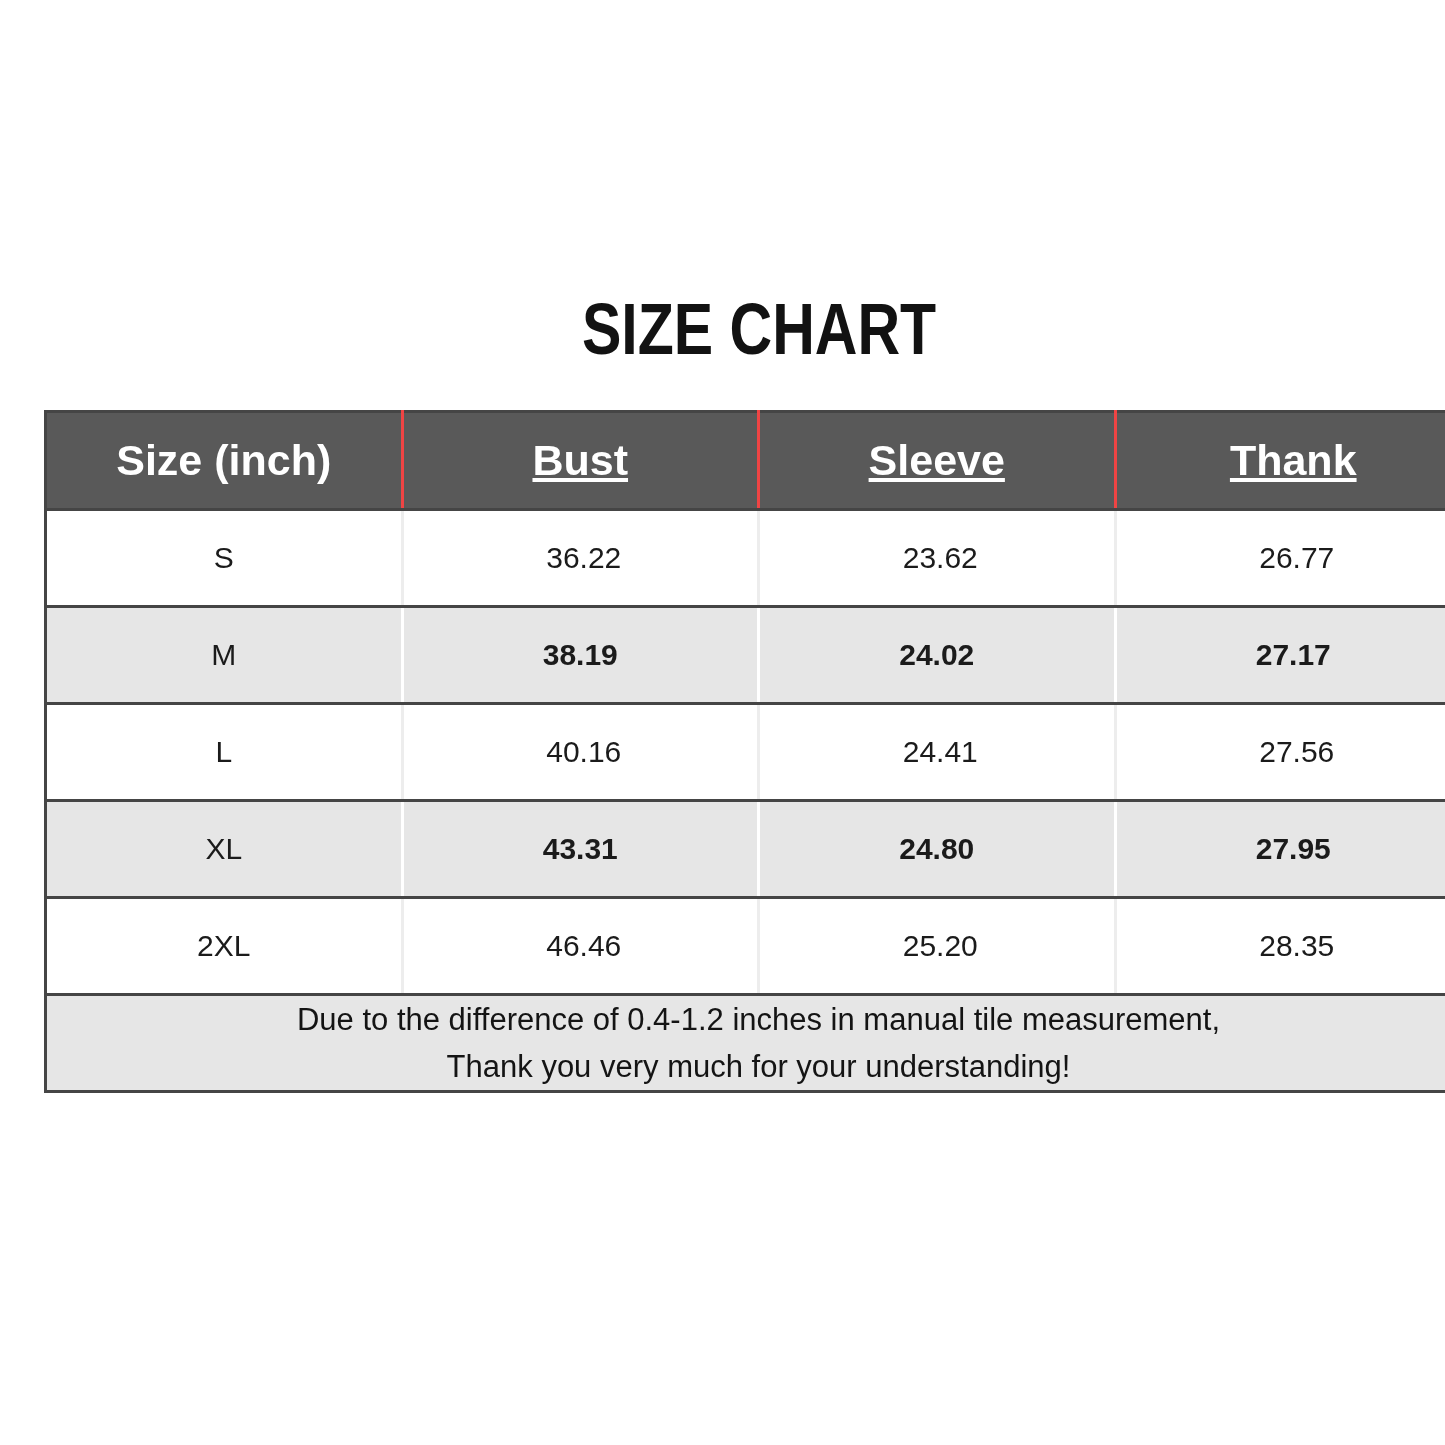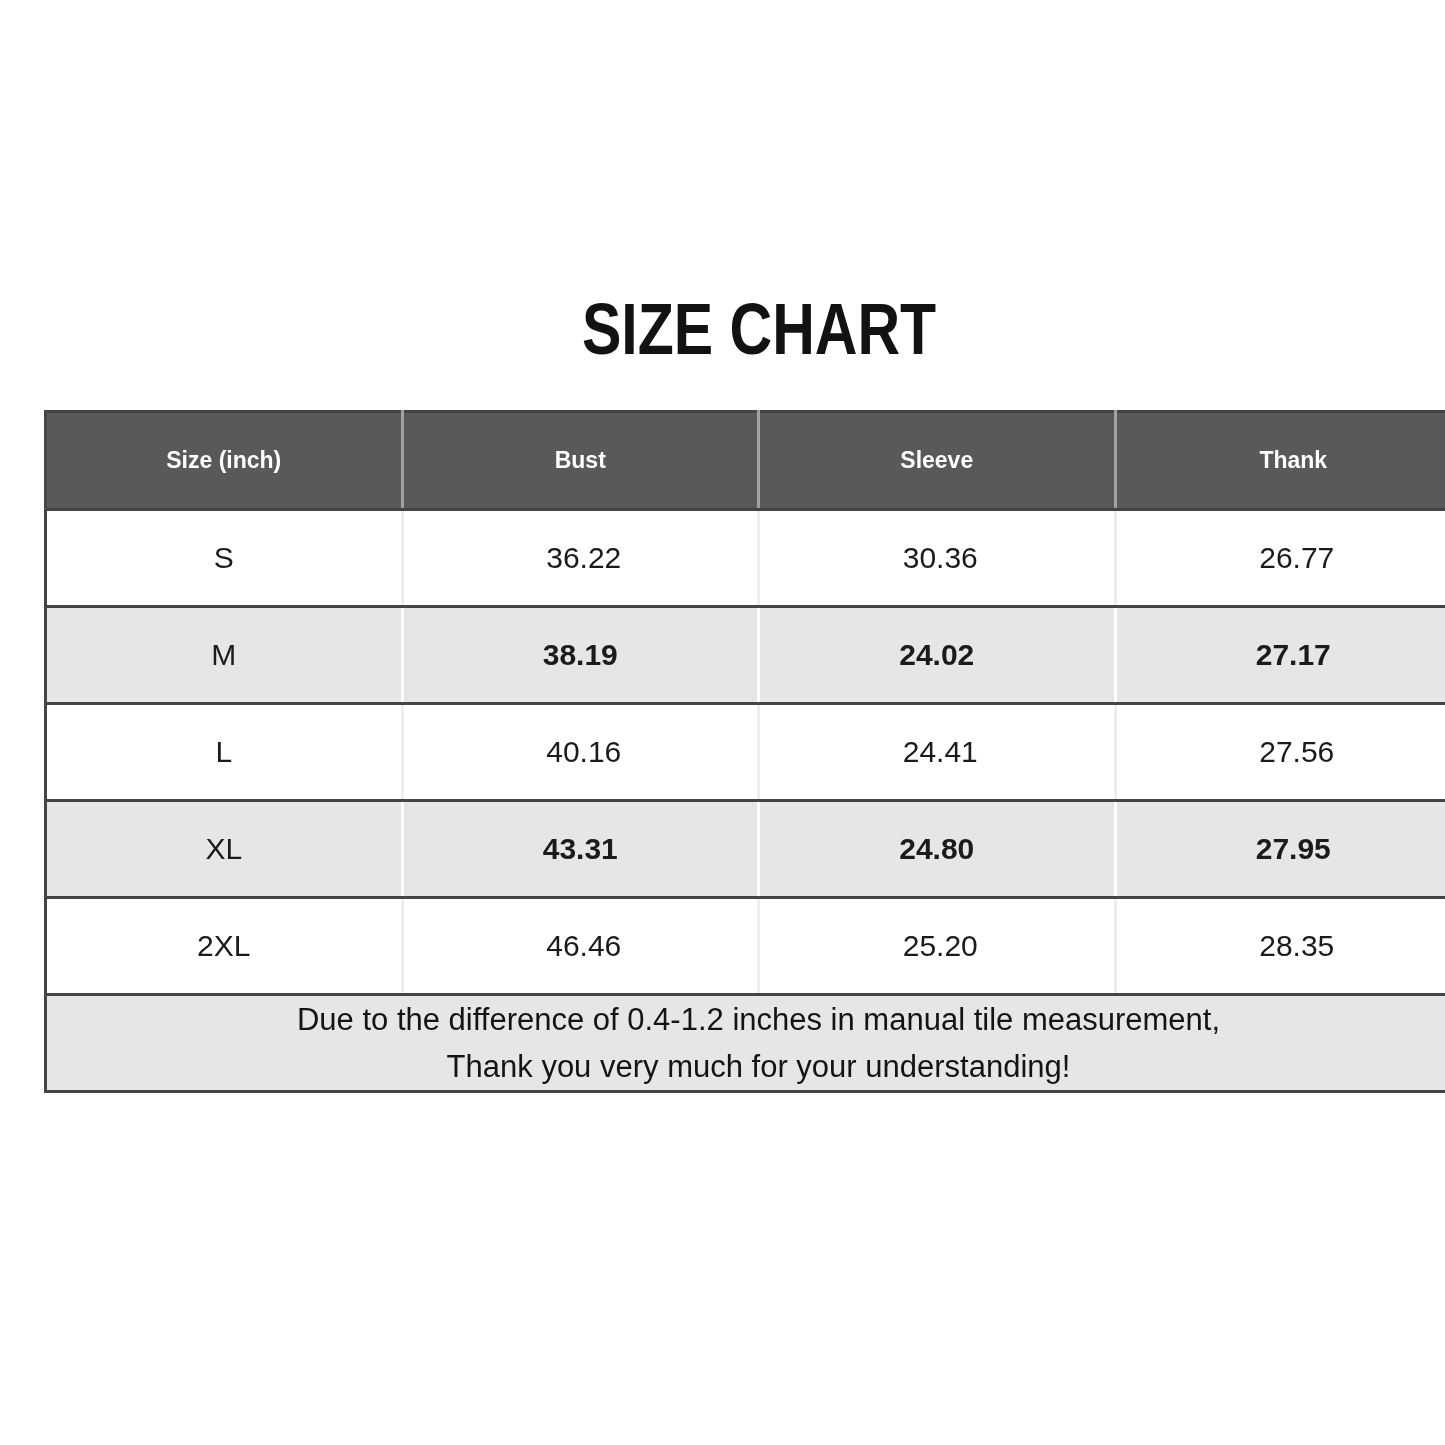--- a/index.html
+++ b/index.html
@@ -46,25 +46,25 @@
   table.size-chart th,
   table.size-chart td {
     text-align: center;
     vertical-align: middle;
     padding: 0;
   }
   thead th {
     height: 95px;
     background: #595959;
     color: #ffffff;
-    font-size: 23px;
+    font-size: 43px;
     font-weight: 700;
     border-bottom: 3px solid #454545;
   }
-  thead th + th { border-left: 3px solid #a3a3a3; }
+  thead th + th { border-left: 3px solid #ef4444; text-decoration: underline; }
   tbody td {
     height: 94px;
     font-size: 30px;
     font-weight: 400;
     color: #1b1b1b;
     border-top: 3px solid #454545;
     border-bottom: 3px solid #454545;
   }
   tr.row-white td { background: #ffffff; }
   tr.row-gray  td { background: #e6e6e6; }
@@ -103,21 +103,21 @@
         <th>Size (inch)</th>
         <th>Bust</th>
         <th>Sleeve</th>
         <th>Thank</th>
       </tr>
     </thead>
     <tbody>
       <tr class="row-white">
         <td>S</td>
         <td>36.22</td>
-        <td>30.36</td>
+        <td>23.62</td>
         <td>26.77</td>
       </tr>
       <tr class="row-gray">
         <td>M</td>
         <td>38.19</td>
         <td>24.02</td>
         <td>27.17</td>
       </tr>
       <tr class="row-white">
         <td>L</td>

